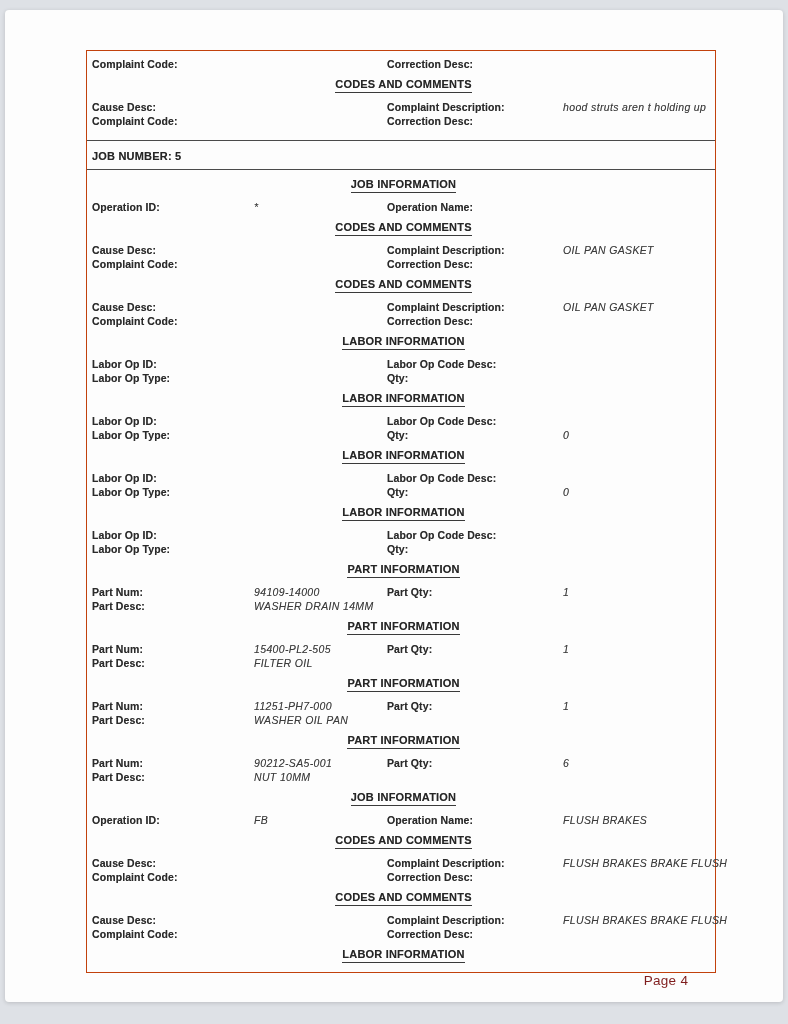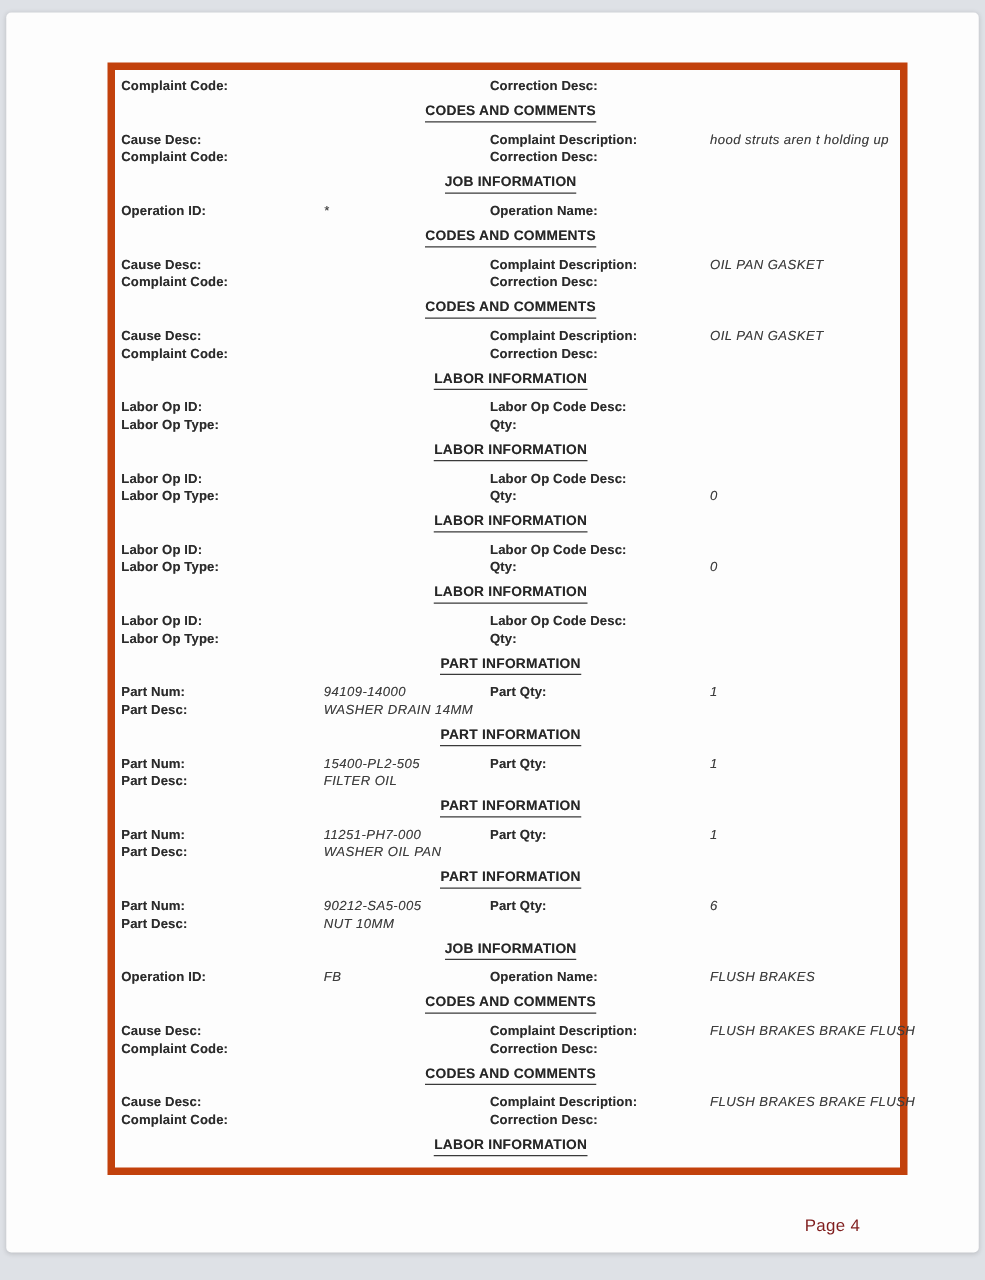--- a/index.html
+++ b/index.html
@@ -13,21 +13,21 @@
   .sheet {
     position: absolute;
     left: 5px; right: 5px; top: 10px; bottom: 22px;
     background: #fdfdfd;
     border-radius: 4px;
     box-shadow: 0 1px 4px rgba(0,0,0,0.16);
   }
   .report-box {
     position: absolute;
     left: 86px; top: 50px; width: 628px;
-    border: 6px solid #c2410c;
+    border: 1px solid #c2410c;
     padding: 6px 0 2px 0;
     background: transparent;
   }
   .row { position: relative; height: 14px; line-height: 14px; }
   .cell { position: absolute; top: 0; white-space: nowrap; }
   .c1 { left: 5px; }
   .c2 { left: 167px; }
   .c3 { left: 300px; }
   .c4 { left: 476px; }
   .lbl {
@@ -83,20 +83,23 @@
     <span class="cell c1 lbl">Cause Desc:</span>
     <span class="cell c3 lbl">Complaint Description:</span>
     <span class="cell c4 val">hood struts aren t holding up</span>
   </div>
 
   <div class="row">
     <span class="cell c1 lbl">Complaint Code:</span>
     <span class="cell c3 lbl">Correction Desc:</span>
   </div>
 
+  <div class="job-banner">
+    <span class="banner-text">JOB NUMBER: 5</span>
+  </div>
 
   <div class="sec-heading">
     <span class="hd">JOB INFORMATION</span>
   </div>
 
   <div class="row">
     <span class="cell c1 lbl">Operation ID:</span>
     <span class="cell c2 val">*</span>
     <span class="cell c3 lbl">Operation Name:</span>
   </div>
@@ -236,21 +239,21 @@
     <span class="cell c1 lbl">Part Desc:</span>
     <span class="cell c2 val">WASHER OIL PAN</span>
   </div>
 
   <div class="sec-heading">
     <span class="hd">PART INFORMATION</span>
   </div>
 
   <div class="row">
     <span class="cell c1 lbl">Part Num:</span>
-    <span class="cell c2 val">90212-SA5-005</span>
+    <span class="cell c2 val">90212-SA5-001</span>
     <span class="cell c3 lbl">Part Qty:</span>
     <span class="cell c4 val">6</span>
   </div>
 
   <div class="row">
     <span class="cell c1 lbl">Part Desc:</span>
     <span class="cell c2 val">NUT 10MM</span>
   </div>
 
 

